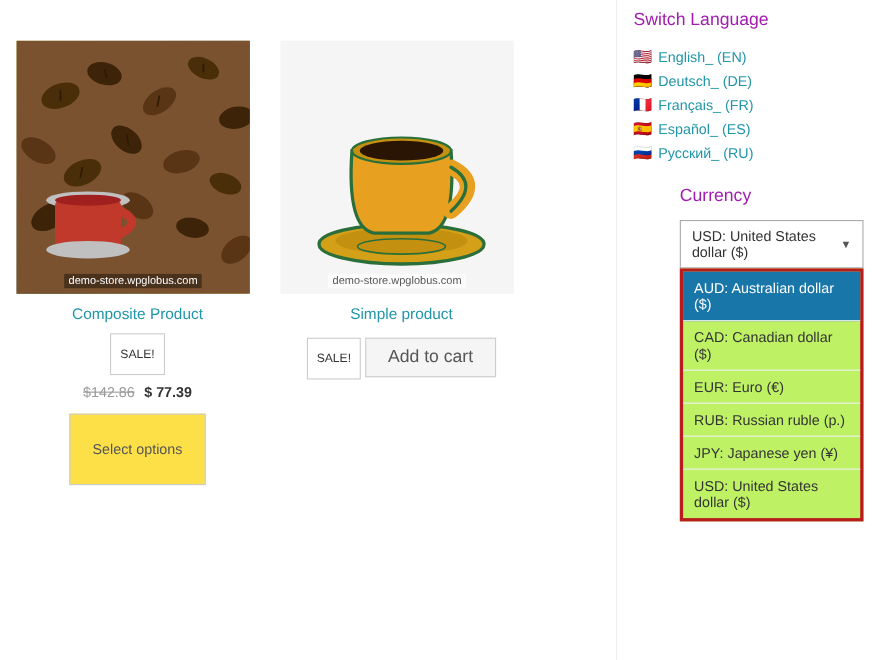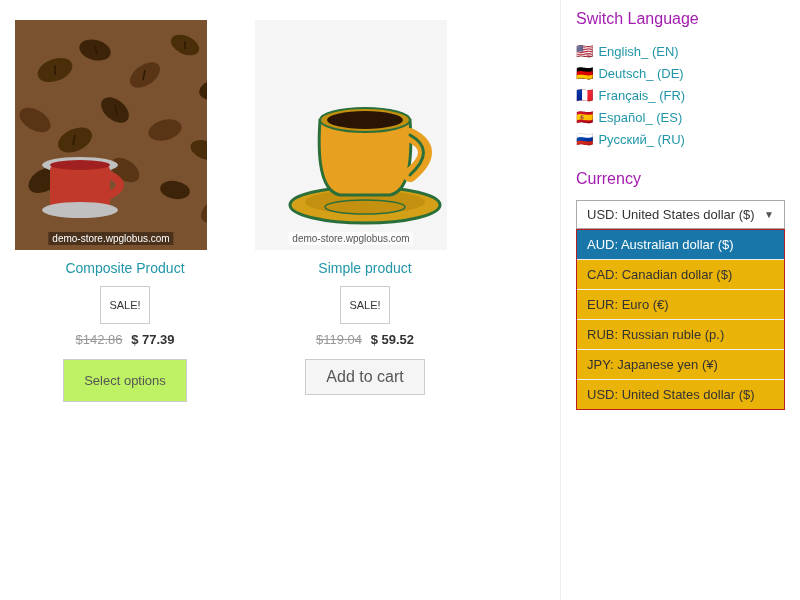--- a/index.html
+++ b/index.html
@@ -25,25 +25,26 @@
       gap: 20px;
       margin-top: 10px;
     }
 
     .product-card {
       width: 220px;
       text-align: center;
     }
 
     .product-image {
-      width: 192px;
+      width: 212px;
       height: 230px;
       position: relative;
       overflow: hidden;
       margin-bottom: 10px;
+      margin-top: 17px;
     }
 
     
     .card-coffee-beans {
       background: linear-gradient(135deg, #8B6914 0%, #6b4f1a 30%, #3d2b0e 60%, #8B6914 100%);
     }
 
     .card-coffee-cup {
       background: #f5f5f5;
     }
@@ -93,22 +94,22 @@
       margin-top: 12px;
     }
 
     .new-price {
       color: #333;
       font-weight: bold;
     }
 
     .btn-select {
       margin-top: 8px;
-      padding: 13px 20px;
-      background: #bef264;
+      padding: 24px 20px;
+      background: #fde047;
       border: 1px solid #ccc;
       color: #555;
       cursor: pointer;
       font-size: 13px;
     }
 
     .btn-add-cart {
       margin-top: 8px;
       padding: 8px 20px;
       background: #f5f5f5;
@@ -149,20 +150,21 @@
       font-size: 13px;
     }
 
     .flag {
       font-size: 14px;
     }
 
     
     .currency-section {
       margin-top: 10px;
+      margin-left: 42px;
     }
 
     .currency-select-btn {
       width: 100%;
       padding: 6px 10px;
       border: 1px solid #aaa;
       background: #fff;
       text-align: left;
       font-size: 13px;
       color: #333;
@@ -174,22 +176,22 @@
 
     .dropdown-arrow {
       color: #555;
       font-size: 10px;
     }
 
     
     .currency-dropdown {
       position: relative;
       width: 100%;
-      border: 1px solid #b91c1c;
-      background: #eab308;
+      border: 3px solid #b91c1c;
+      background: #bef264;
       z-index: 10;
     }
 
     .currency-option {
       padding: 7px 10px;
       cursor: pointer;
       font-size: 13px;
       color: #333;
       border-bottom: 1px solid #f0f0f0;
     }
@@ -280,24 +282,20 @@
 
           <path d="M155 115 Q185 130 155 155" stroke="#e8a020" stroke-width="14" fill="none" stroke-linecap="round"></path>
           <path d="M155 115 Q182 130 155 155" stroke="#2a6e3a" stroke-width="3" fill="none" stroke-linecap="round"></path>
 
           <ellipse cx="110" cy="187" rx="40" ry="7" fill="#c49010" stroke="#2a6e3a" stroke-width="1.5"></ellipse>
         </svg>
         <span class="watermark watermark-dark">demo-store.wpglobus.com</span>
       </div>
       <div class="product-title">Simple product</div>
       <div class="sale-badge">SALE!</div>
-      <div class="price-area">
-        <span class="old-price">$119.04</span>
-        <span class="new-price">$ 59.52</span>
-      </div>
       <button class="btn-add-cart">Add to cart</button>
     </div>
 
   </div>
 </div>
 
 <div class="sidebar">
 
   <div class="section-title">Switch Language</div>
 

